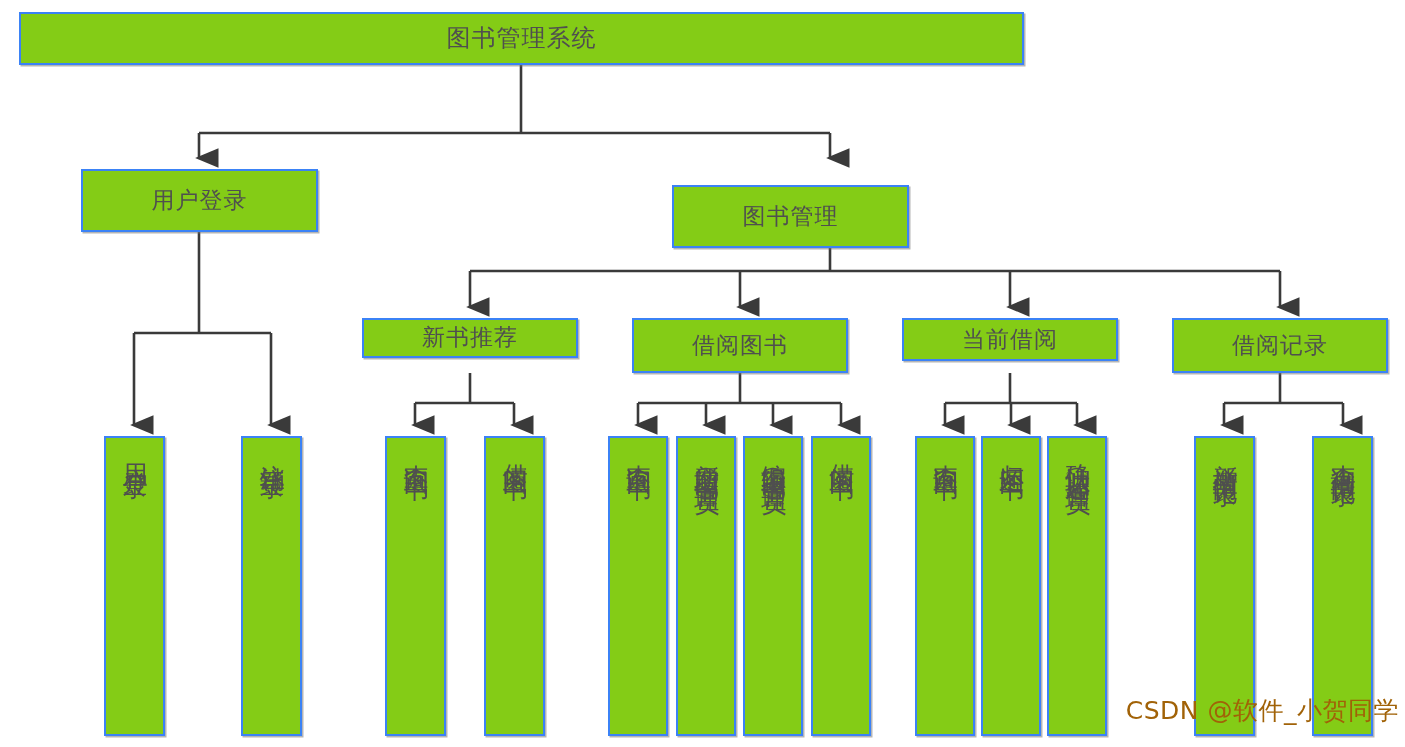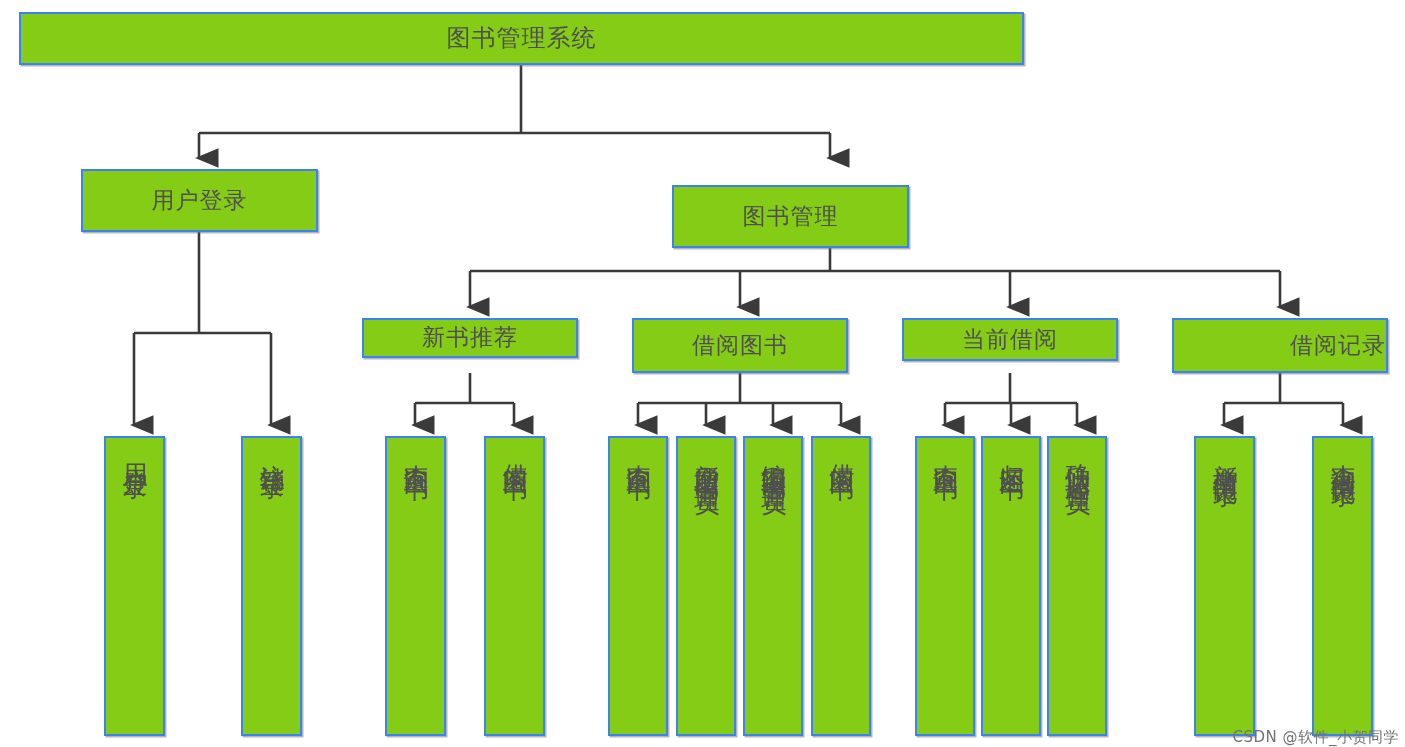--- a/index.html
+++ b/index.html
@@ -41,23 +41,23 @@
     writing-mode:vertical-rl;
     text-orientation:upright;
     font-size:25px;
     letter-spacing:4px;
     line-height:1.05;
     white-space:pre-line;
   }
 
   .watermark{
     position:absolute;
-    right:6px;bottom:0;
-    font-size:15px;
-    color:#737373;
+    right:6px;bottom:20px;
+    font-size:25px;
+    color:#a16207;
     letter-spacing:0.5px;
     white-space:nowrap;
     pointer-events:none;
   }
 </style>
 </head>
 <body>
 
 <div id="canvas">
 
@@ -124,21 +124,21 @@
 
   <div class="node h" style="left:362px;top:318px;width:216px;height:40px;">
     <span class="lbl">新书推荐</span>
   </div>
   <div class="node h" style="left:632px;top:318px;width:216px;height:55px;">
     <span class="lbl">借阅图书</span>
   </div>
   <div class="node h" style="left:902px;top:318px;width:216px;height:43px;">
     <span class="lbl">当前借阅</span>
   </div>
-  <div class="node h" style="left:1172px;top:318px;width:216px;height:55px;justify-content:flex-end;">
+  <div class="node h" style="left:1172px;top:318px;width:216px;height:55px;">
     <span class="lbl">借阅记录</span>
   </div>
 
   <div class="node v" style="left:104px;top:436px;width:61px;height:300px;">
     <span class="lbl">用户登录</span>
   </div>
   <div class="node v" style="left:241px;top:436px;width:61px;height:300px;">
     <span class="lbl">注销登录</span>
   </div>
 

